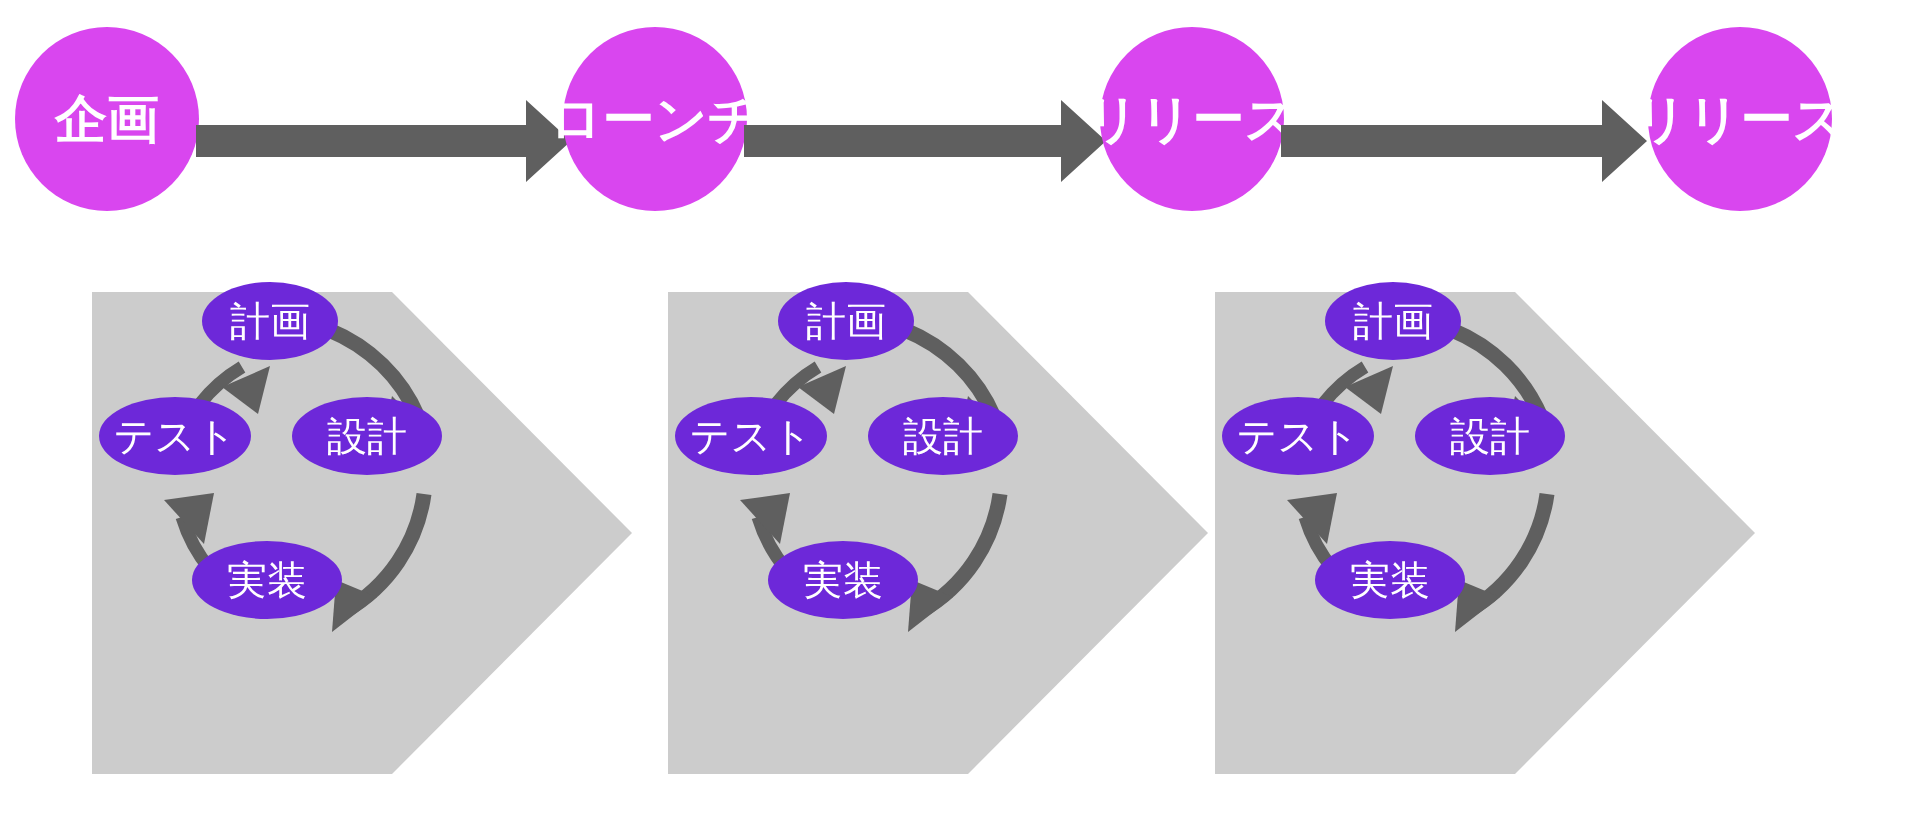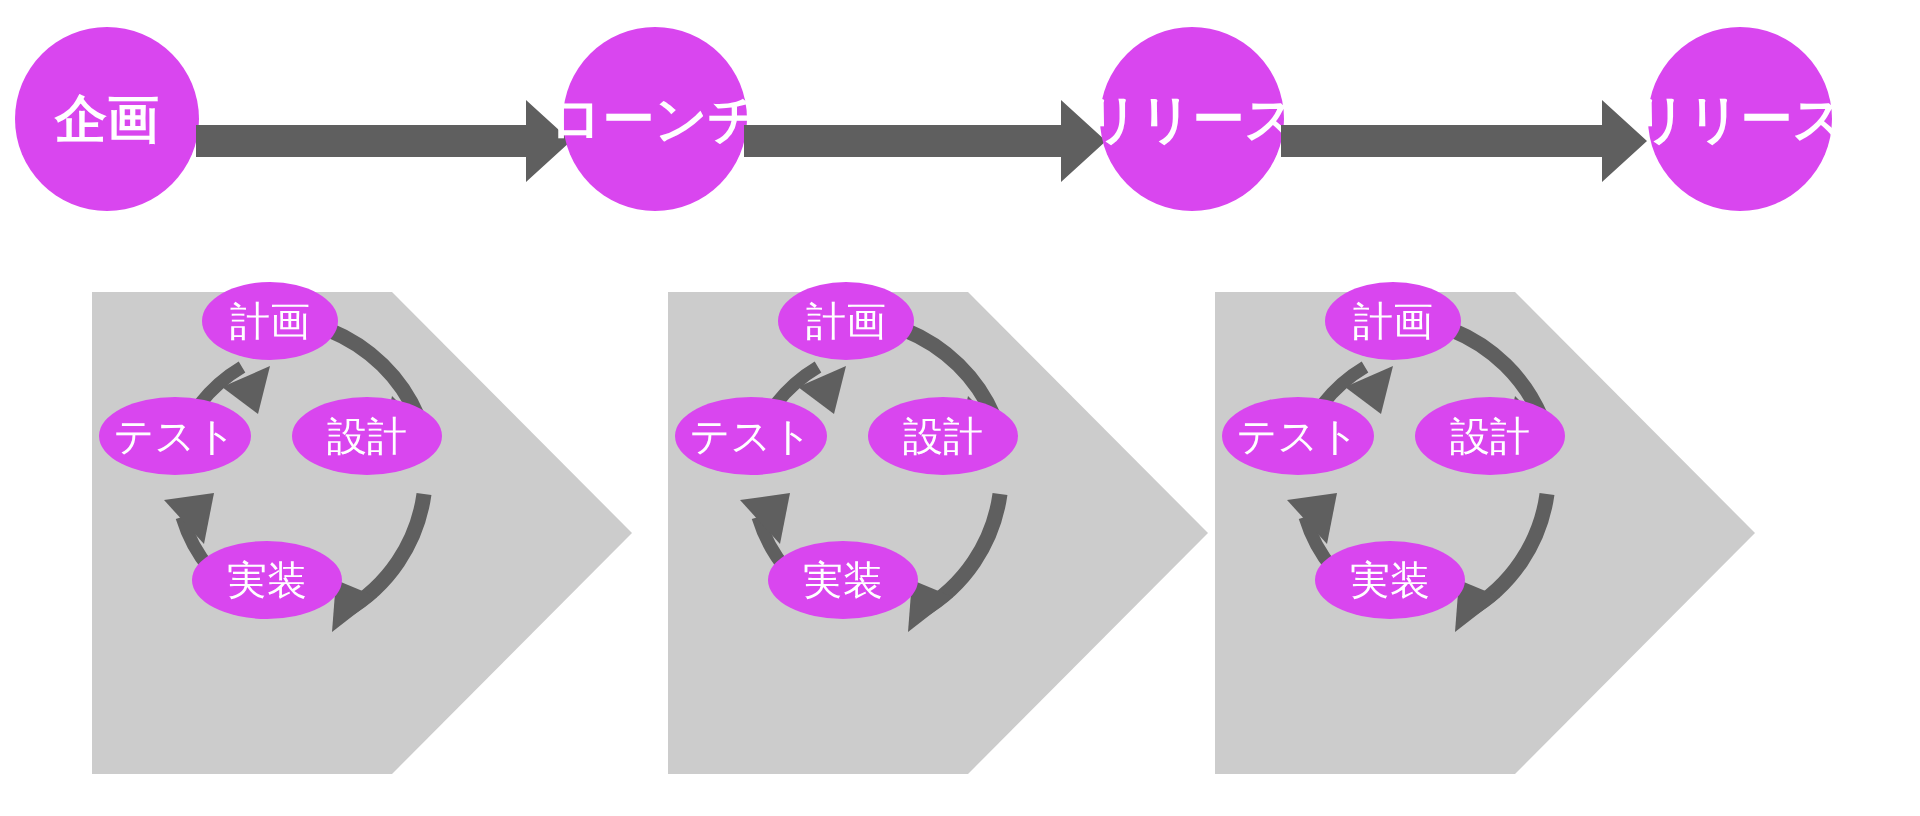--- a/index.html
+++ b/index.html
@@ -27,21 +27,21 @@
     letter-spacing:0px;
     white-space:nowrap;
   }
 
   .flow-arrow{position:absolute;}
 
   
   .stage-chevron{position:absolute;}
   .cycle-node{
     position:absolute;
-    background:#d946ef;
+    background:#6d28d9;
     border-radius:50%;
     display:flex;align-items:center;justify-content:center;
   }
   .cycle-node span{
     color:#ffffff;
     font-size:40px;
     font-weight:normal;
     line-height:1;
     white-space:nowrap;
   }

